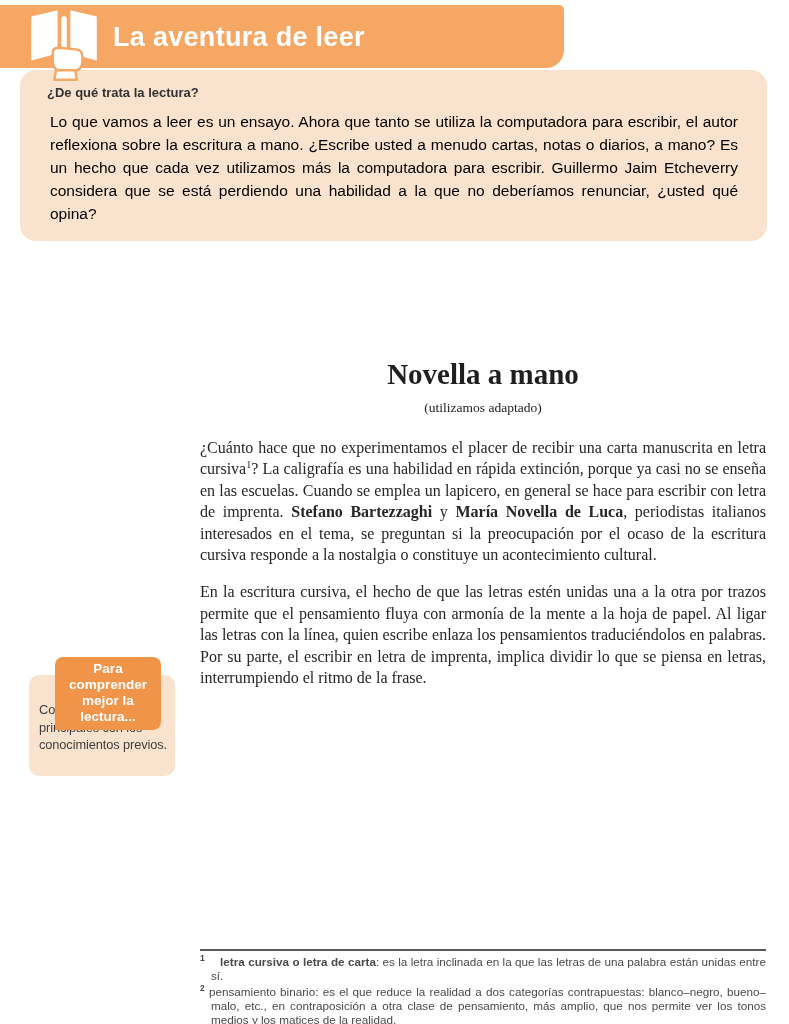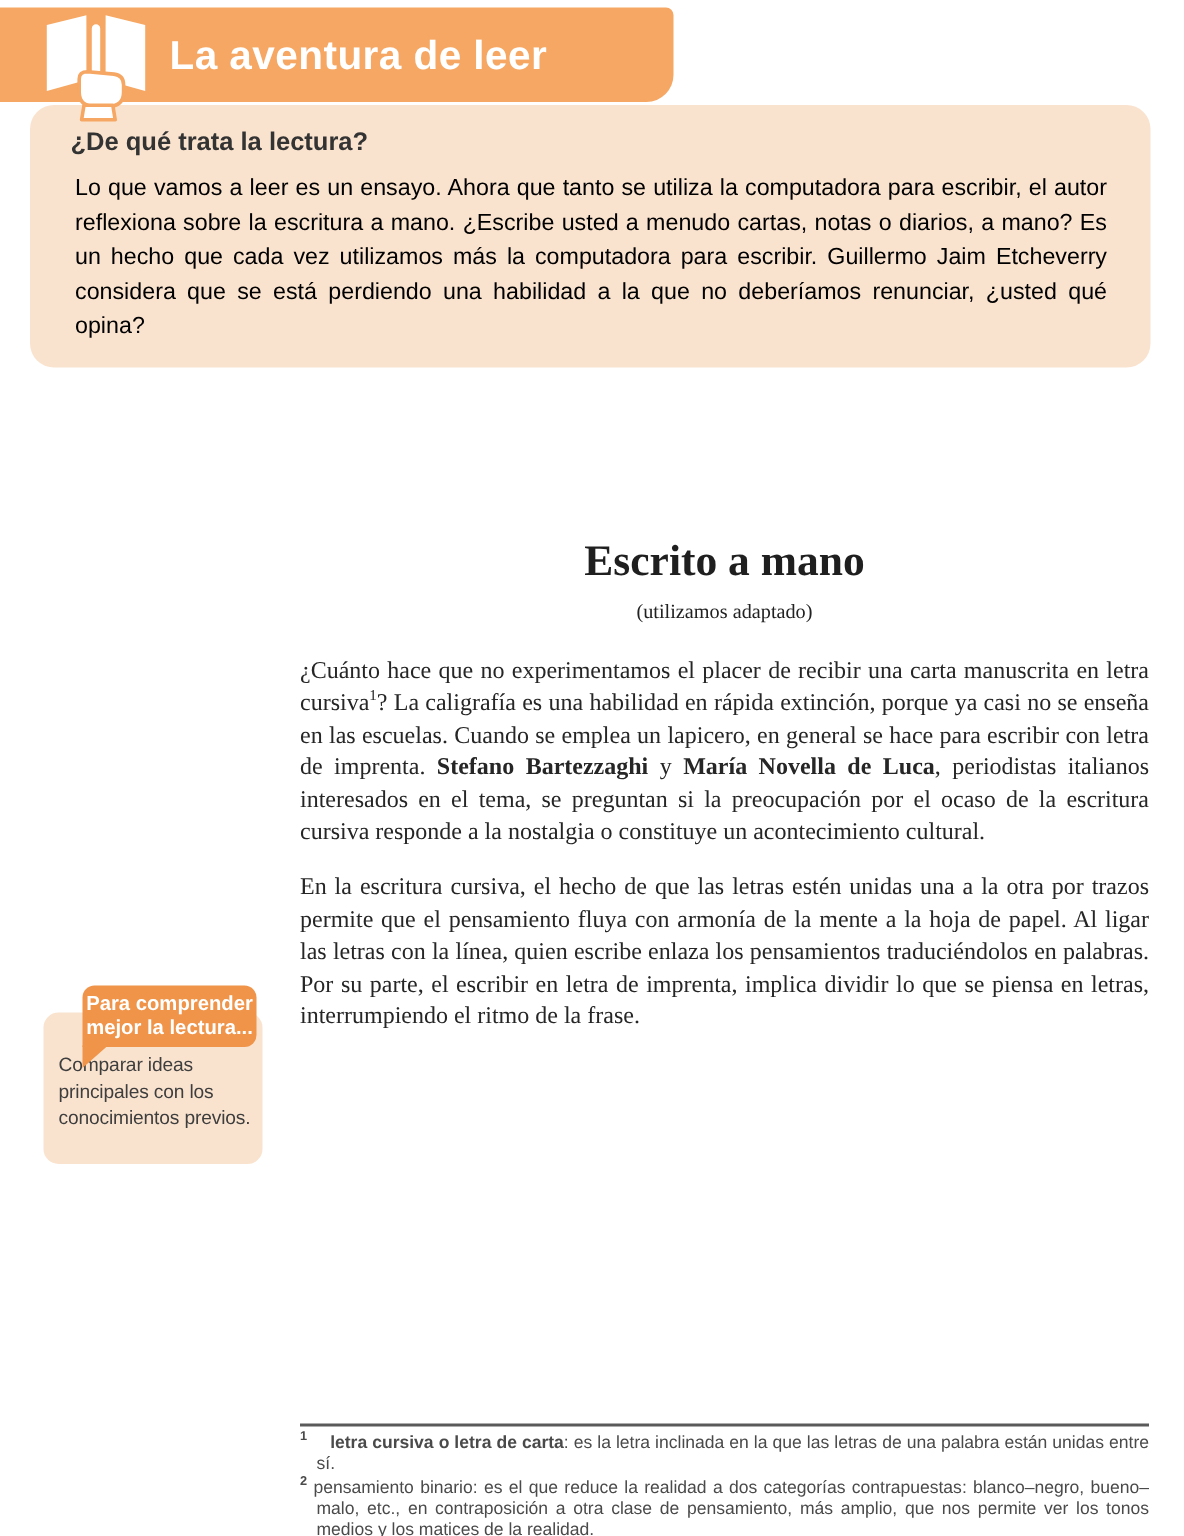--- a/index.html
+++ b/index.html
@@ -2,37 +2,37 @@
 <html lang="es"><head>
 <meta charset="utf-8">
 <style>
   html,body{margin:0;padding:0;}
   body{
     width:789px;height:1024px;position:relative;background:#ffffff;
     font-family:"Liberation Sans",sans-serif;overflow:hidden;
   }
   
   .banner{
-    position:absolute;left:0;top:5px;width:449px;height:63px;
+    position:absolute;left:0;top:5px;width:564px;height:63px;
     background:#F6A763;border-radius:0 5px 18px 0;z-index:3;
   }
   .banner-title{
     position:absolute;left:113px;top:17px;
     font-weight:bold;font-size:27px;color:#ffffff;letter-spacing:.3px;
     white-space:nowrap;
   }
   .book-icon{position:absolute;left:24px;top:3px;z-index:4;}
   
   .intro-box{
     position:absolute;left:20px;top:70px;width:747px;min-height:144px;
     background:#FAE3CE;border-radius:16px;box-sizing:border-box;
     padding:15px 26px 13px 27px;z-index:1;
   }
   .intro-heading{
-    margin:0 0 9px 0;font-weight:bold;font-size:17px;line-height:1.2;color:#333333;
+    margin:0 0 9px 0;font-weight:bold;font-size:13px;line-height:1.2;color:#333333;
   }
   .intro-body{
     margin:3px;font-size:15.5px;line-height:23px;color:#000000;text-align:justify;
   }
   
   .article{position:absolute;left:200px;top:358px;width:566px;}
   .article-title{
     margin:0 0 9px 0;font-family:"Liberation Serif",serif;font-weight:bold;
     font-size:29px;color:#1f1f1f;text-align:center;
   }
@@ -48,21 +48,21 @@
   
   .sidebar-box{
     position:absolute;left:29px;top:675px;width:146px;min-height:101px;
     background:#FAE3CE;border-radius:10px;box-sizing:border-box;
     padding:26px 5px 10px 10px;z-index:1;
   }
   .sidebar-body{
     font-size:12.8px;line-height:17.5px;color:#3e3e3e;letter-spacing:-.1px;
   }
   .sidebar-bubble{
-    position:absolute;left:55px;top:657px;width:116px;box-sizing:border-box;
+    position:absolute;left:55px;top:657px;width:106px;box-sizing:border-box;
     background:#EF9449;border-radius:8px 8px 8px 0;
     padding:4px 2px 5px 2px;text-align:center;
     font-weight:bold;font-size:13.5px;line-height:16px;color:#ffffff;z-index:2;
   }
   .sidebar-tail{
     position:absolute;left:55px;top:697px;width:0;height:0;
     border-top:15px solid #EF9449;border-right:17px solid transparent;z-index:2;
   }
   
   .footnote-rule{
@@ -93,21 +93,21 @@
     <path d="M40 84 l24 0 l2 12 l-28 0 Z"></path>
   </g>
 </svg>
 
 <div class="intro-box">
   <h2 class="intro-heading">¿De qué trata la lectura?</h2>
   <p class="intro-body">Lo que vamos a leer es un ensayo. Ahora que tanto se utiliza la computadora para escribir, el autor reflexiona sobre la escritura a mano. ¿Escribe usted a menudo cartas, notas o diarios, a mano? Es un hecho que cada vez utilizamos más la computadora para escribir. Guillermo Jaim Etcheverry considera que se está perdiendo una habilidad a la que no deberíamos renunciar, ¿usted qué opina?</p>
 </div>
 
 <div class="article">
-  <h1 class="article-title">Escrito a mano</h1>
+  <h1 class="article-title">Novella a mano</h1>
   <div class="article-subtitle">(utilizamos adaptado)</div>
   <p><span>¿Cuánto hace que no experimentamos el placer de recibir una carta manuscrita en letra cursiva</span><sup>1</sup><span>? La caligrafía es una habilidad en rápida extinción, porque ya casi no se enseña en las escuelas. Cuando se emplea un lapicero, en general se hace para escribir con letra de imprenta. </span><span style="font-weight: bold;">Stefano Bartezzaghi</span><span> y </span><span style="font-weight: bold;">María Novella de Luca</span><span>, periodistas italianos interesados en el tema, se preguntan si la preocupación por el ocaso de la escritura cursiva responde a la nostalgia o constituye un acontecimiento cultural.</span></p>
   <p><span>En la escritura cursiva, el hecho de que las letras estén unidas una a la otra por trazos permite que el pensamiento fluya con armonía de la mente a la hoja de papel. Al ligar las letras con la línea, quien escribe enlaza los pensamientos traduciéndolos en palabras. Por su parte, el escribir en letra de imprenta, implica dividir lo que se piensa en letras, interrumpiendo el ritmo de la frase.</span></p>
 </div>
 
 <div class="sidebar-box">
   <div class="sidebar-body">Comparar ideas principales con los conocimientos previos.</div>
 </div>
 <div class="sidebar-bubble">Para comprender mejor la lectura...</div>
 <div class="sidebar-tail"></div>

